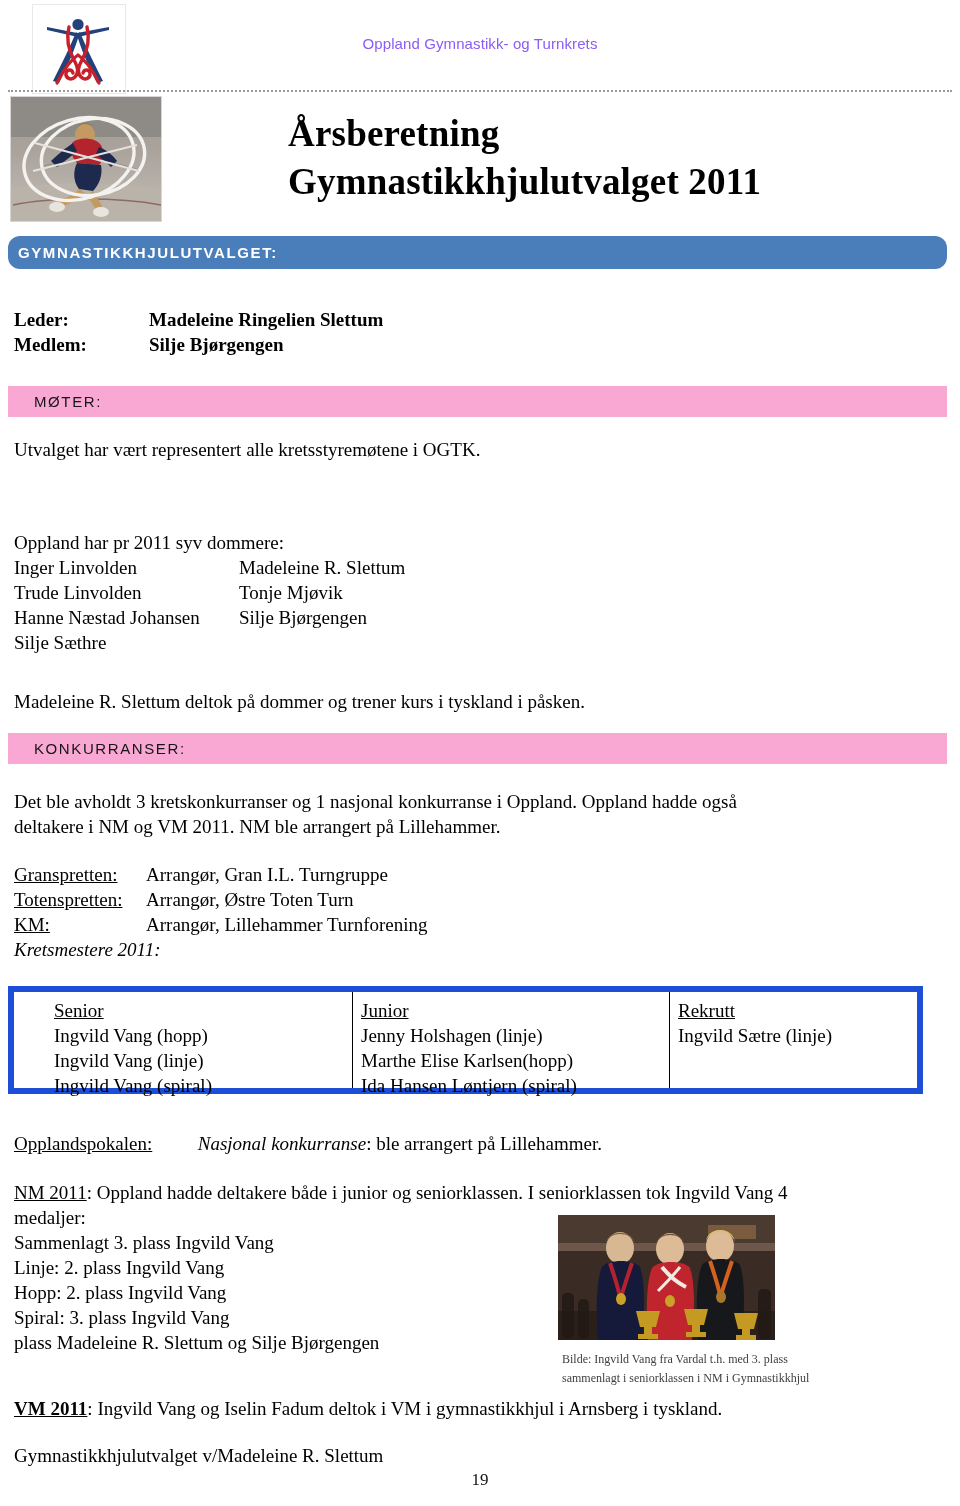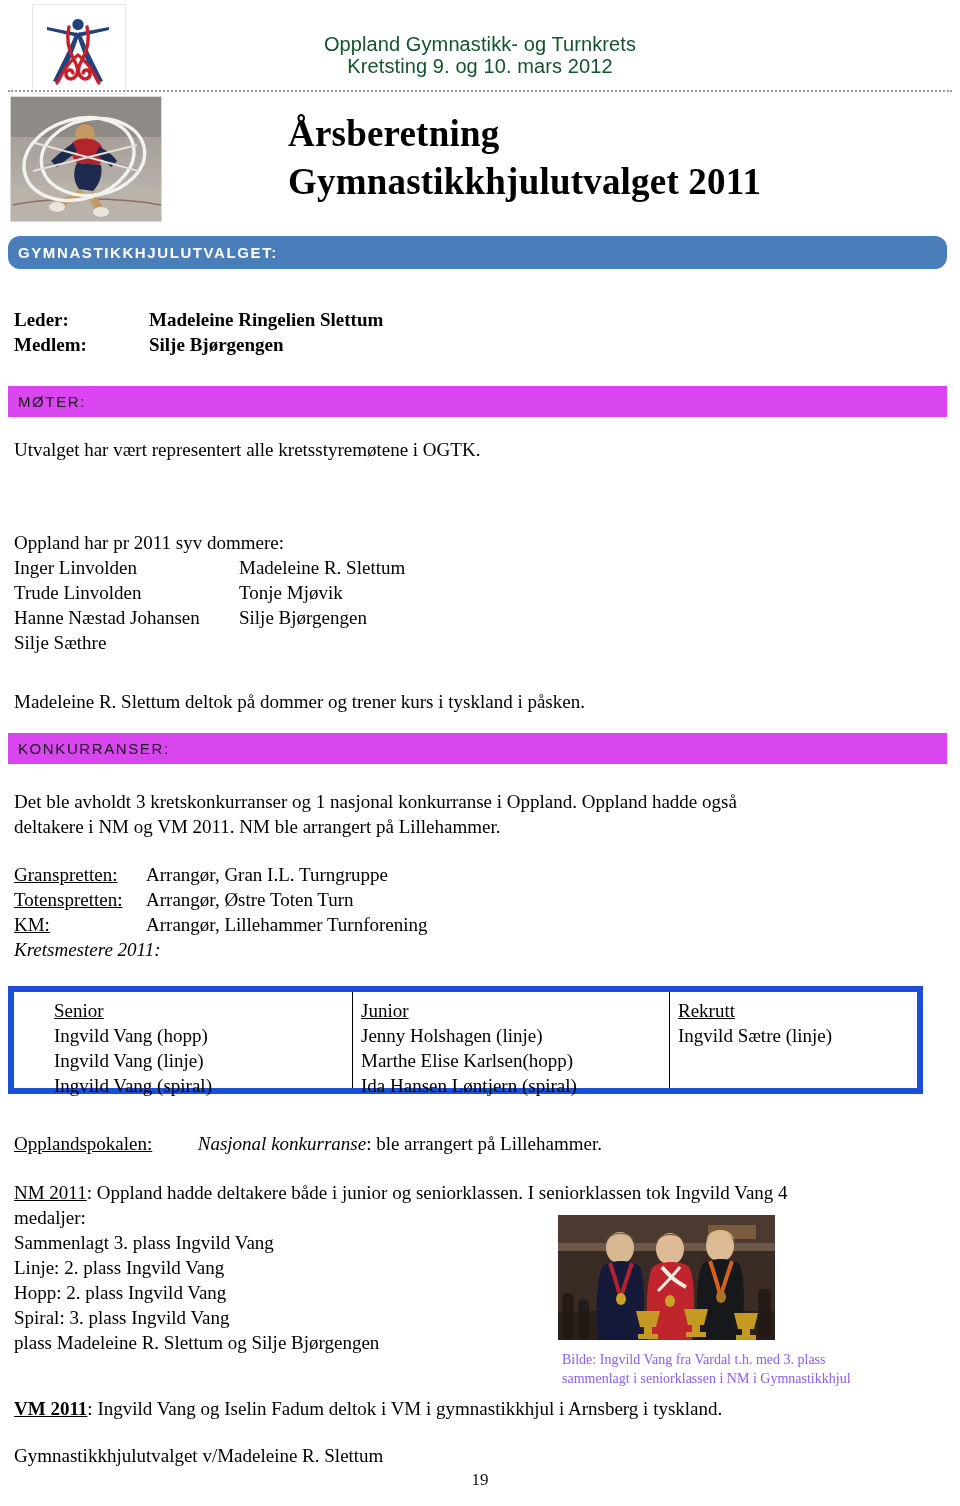--- a/index.html
+++ b/index.html
@@ -11,39 +11,39 @@
     position:relative;
     overflow:hidden;
   }
   .page{position:relative;width:960px;height:1506px;}
 
   
   .hdr{position:absolute;left:0;top:0;width:960px;height:92px;}
   .logo-box{position:absolute;left:32px;top:4px;width:92px;height:88px;background:#fff;
             border:1px solid #e8e8e8;}
   .hdr-text{position:absolute;left:0;top:33px;width:960px;text-align:center;
-            font-family:"Liberation Sans", sans-serif;font-size:20px;line-height:22px;color:#14532d;}
+            font-family:"Liberation Sans", sans-serif;font-size:15px;line-height:22px;color:#8b5cf6;}
   .hdr-text div{letter-spacing:.1px;}
   .dotted{position:absolute;left:8px;top:90px;width:944px;height:0;
           border-top:2px dotted #9a9a9a;}
 
   
   .photo1{position:absolute;left:10px;top:96px;width:150px;height:124px;
           border:1px solid #d7d7d7;overflow:hidden;background:#b9b4ae;}
   .title{position:absolute;left:288px;top:110px;width:660px;}
   .title h1{margin:0;font-family:"Liberation Serif", serif;font-weight:bold;
             font-size:37px;line-height:48px;letter-spacing:.2px;}
 
   
   .bar{position:absolute;left:8px;width:939px;
        font-family:"Liberation Sans", sans-serif;letter-spacing:1.6px;}
   .bar-main{background:#4A7EBB;color:#ffffff;font-size:15px;font-weight:bold;
             height:33px;line-height:33px;padding-left:10px;box-sizing:border-box;border-radius:12px;}
-  .bar-sub{background:#d946ef;color:#151515;font-size:15px;font-weight:normal;
-           height:31px;line-height:31px;padding-left:10px;box-sizing:border-box;}
+  .bar-sub{background:#f9a8d4;color:#151515;font-size:15px;font-weight:normal;
+           height:31px;line-height:31px;padding-left:26px;box-sizing:border-box;}
 
   
   .txt{position:absolute;font-size:19px;line-height:25px;color:#000;}
   .b{font-weight:bold;}
   .u{text-decoration:underline;}
   .i{font-style:italic;}
 
   .kv-row{display:flex;}
   .kv-k{width:135px;font-weight:bold;font-size:19px;}
   .kv-v{font-weight:bold;font-size:19px;}
@@ -62,21 +62,21 @@
   .tbl .col.c1{width:307px;border-right:1px solid #000;}
   .tbl .col.c2{width:317px;border-right:1px solid #000;}
   .tbl .col.c3{flex:1;}
   .tbl .ch{font-size:19px;line-height:25px;text-decoration:underline;}
   .tbl .cell{font-size:19px;line-height:25px;}
 
   
   .photo2{position:absolute;left:558px;top:1215px;width:217px;height:125px;
           overflow:hidden;background:#2a1f1c;border:0;}
   .cap{position:absolute;left:562px;top:1350px;width:380px;
-       font-family:"Liberation Serif", serif;font-size:14px;line-height:19px;color:#8b5cf6;}
+       font-family:"Liberation Serif", serif;font-size:12px;line-height:19px;color:#404040;}
 
   .pageno{position:absolute;left:0;top:1470px;width:960px;text-align:center;
           font-size:17px;color:#111;}
 </style>
 </head>
 <body>
 
 <div class="page">
 
   <div class="hdr">
@@ -90,21 +90,20 @@
         <path d="M47 27 C52 40 60 56 70 76 L64 78 C54 58 48 44 44 30 Z" fill="#23417A"></path>
 
         <path d="M36 22 C33 34 36 46 41 55 C45 62 46 68 42 72 C38 76 32 73 33 68 C34 64 39 64 40 68" fill="none" stroke="#C8202A" stroke-width="3.4" stroke-linecap="round"></path>
         <path d="M54 22 C57 34 54 46 49 55 C45 62 44 68 48 72 C52 76 58 73 57 68 C56 64 51 64 50 68" fill="none" stroke="#C8202A" stroke-width="3.4" stroke-linecap="round"></path>
         <path d="M24 78 C30 66 36 56 45 50 C54 56 60 66 66 78" fill="none" stroke="#C8202A" stroke-width="3.2" stroke-linecap="round"></path>
       </svg>
     </div>
 
     <div class="hdr-text">
       <div>Oppland Gymnastikk- og Turnkrets</div>
-      <div>Kretsting 9. og 10. mars 2012</div>
     </div>
     <div class="dotted"></div>
   </div>
 
   <div class="photo1">
     <svg width="150" height="124" viewBox="0 0 150 124">
       <defs>
         <linearGradient id="fl" x1="0" y1="0" x2="0" y2="1">
           <stop offset="0" stop-color="#9e9892"></stop>
           <stop offset="0.45" stop-color="#aaa49d"></stop>

